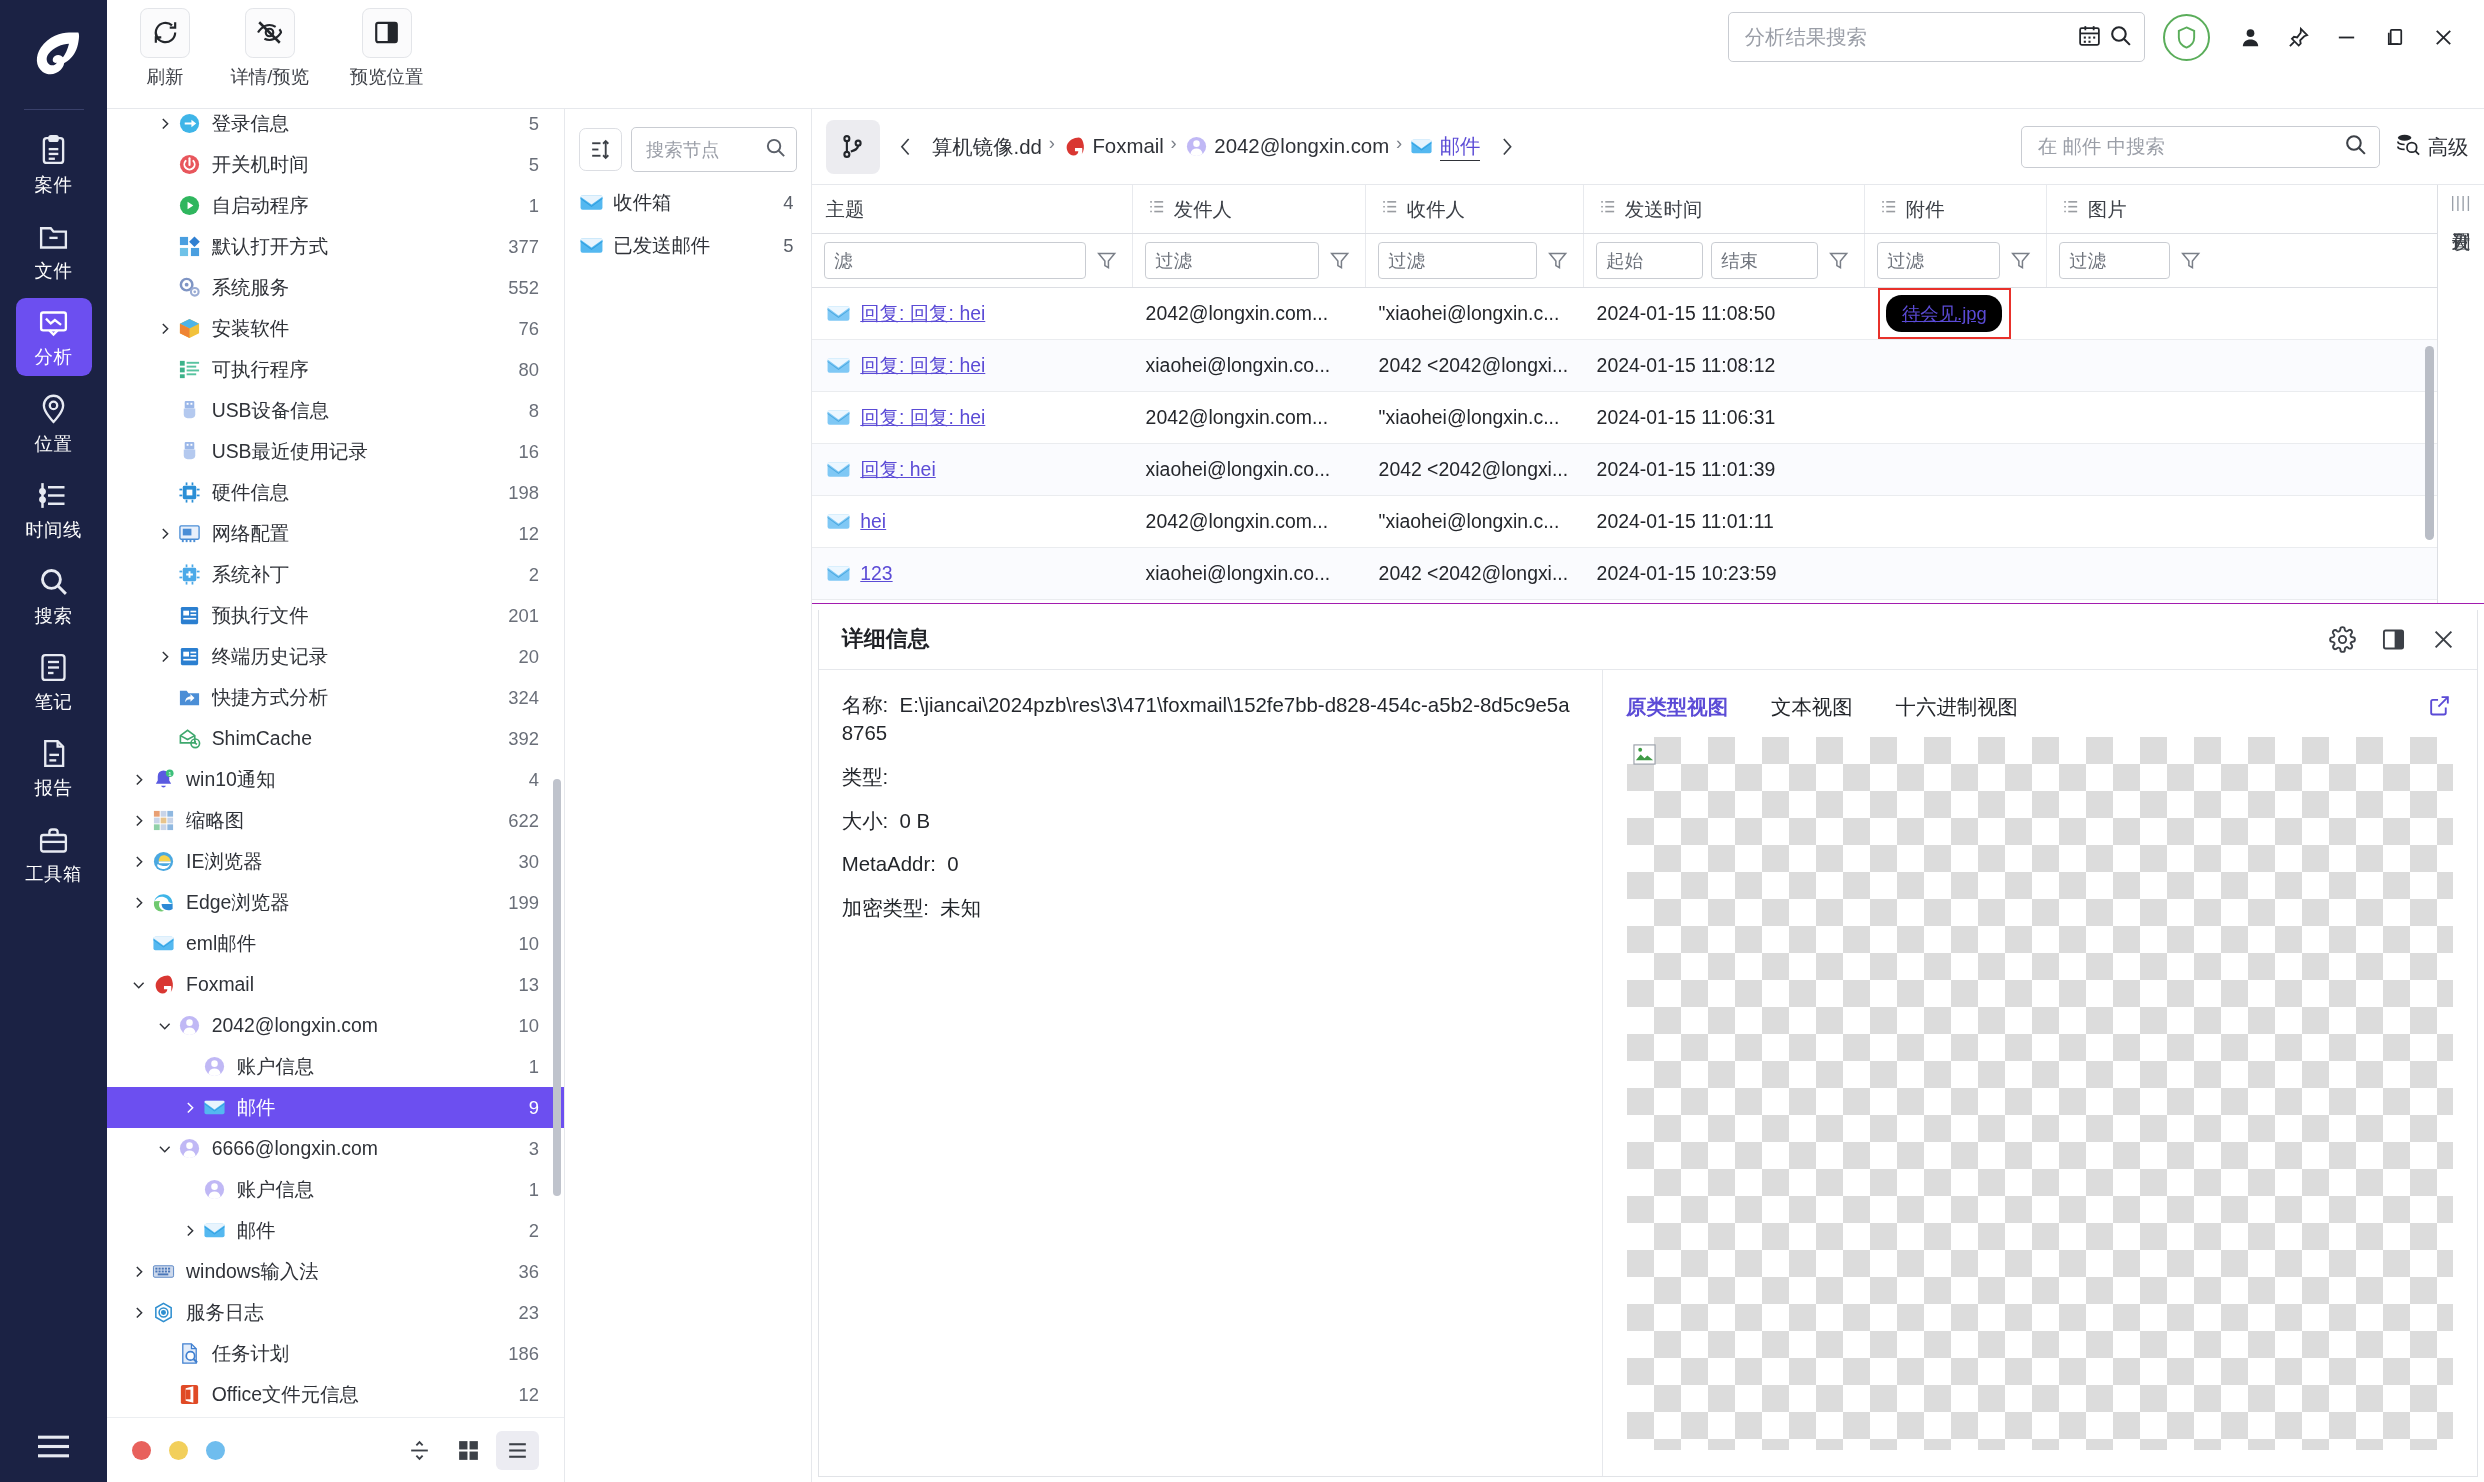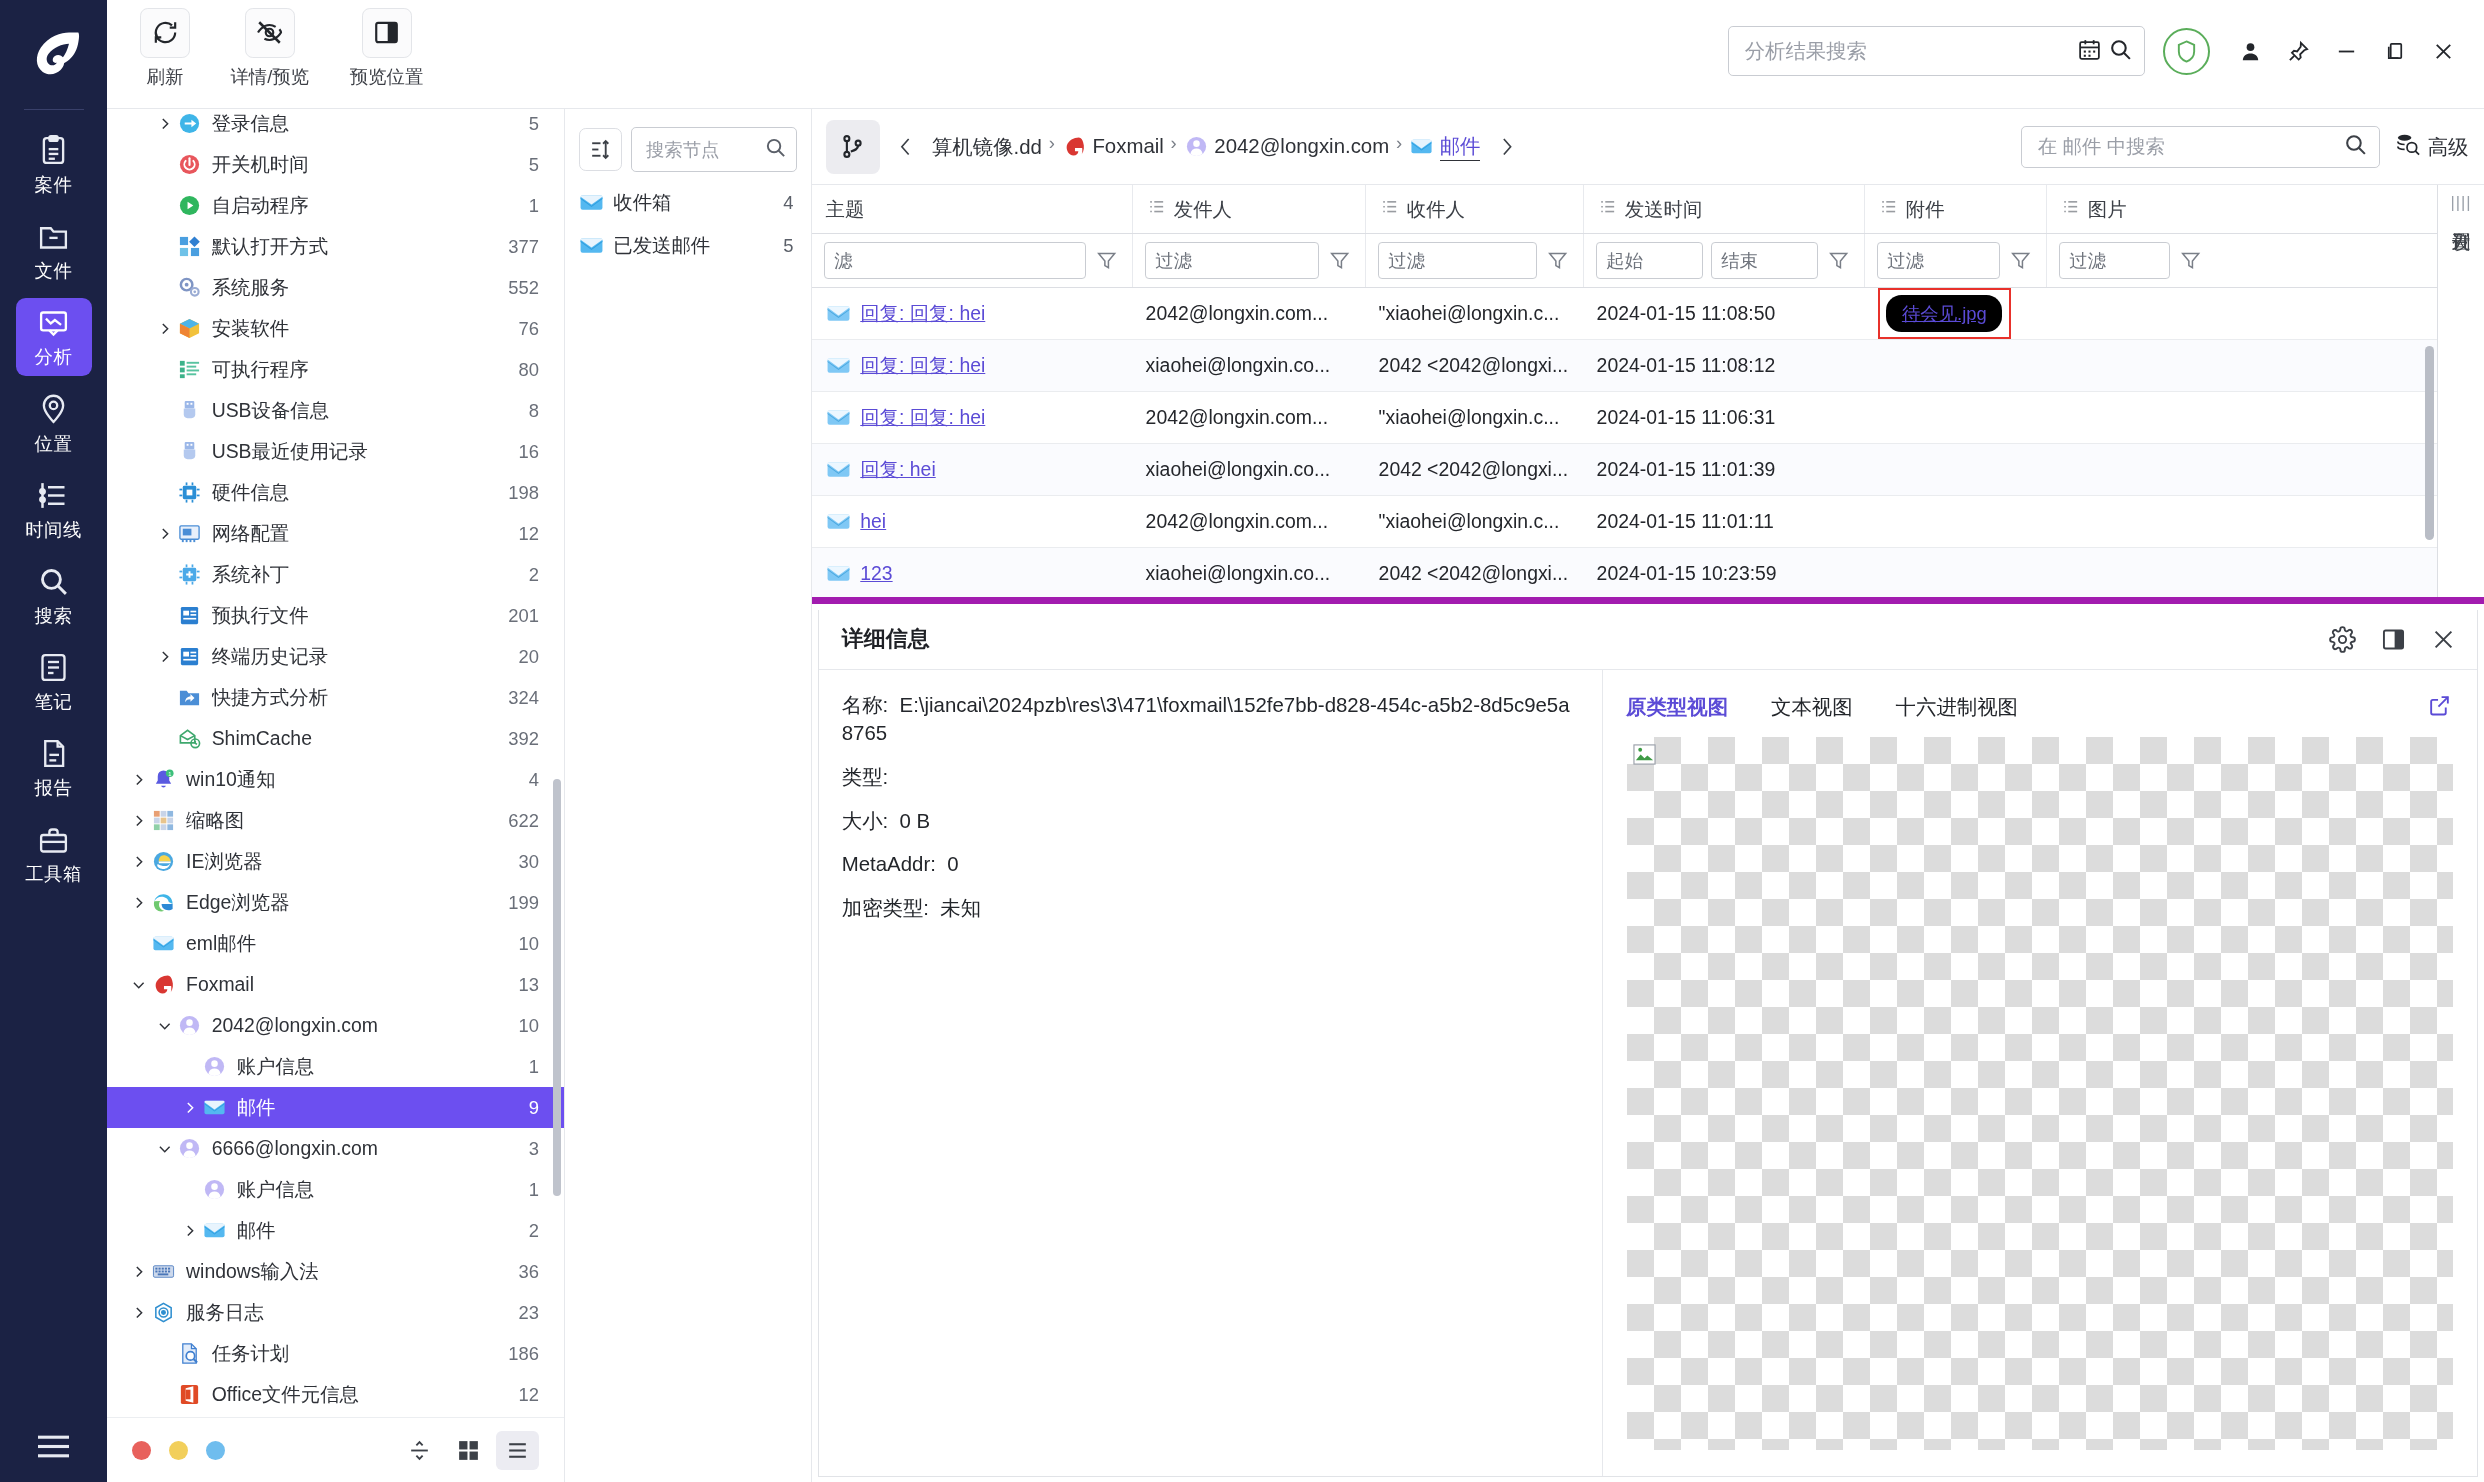--- a/index.html
+++ b/index.html
@@ -45,21 +45,21 @@
   .tb-tools { display: flex; padding-left: 15.5px; padding-top: 7.8px; gap: 7.8px; }
   .tb-tool { display: flex; flex-direction: column; align-items: center; width: 85px; cursor: pointer; }
   .tb-btn {
     width: 50px; height: 50px; border: 1px solid #e3e5e9; border-radius: 7.8px;
     background: #fbfbfc; display: flex; align-items: center; justify-content: center;
   }
   .tb-btn svg { width: 29px; height: 29px; }
   .tb-label { font-size: 18.4px; color: #3c3f46; margin-top: 5.8px; white-space: nowrap; }
   .tb-tool.w-wide { width: 109px; }
 
-  .tb-right { margin-left: auto; display: flex; align-items: center; gap: 17.5px; padding-right: 27px; padding-top: 26px; }
+  .tb-right { margin-left: auto; display: flex; align-items: center; gap: 17.5px; padding-right: 27px; padding-top: 12px; }
   .tb-search {
     width: 417px; height: 50px; border: 1px solid #c9ccd2; border-radius: 4.9px;
     display: flex; align-items: center; padding: 0 11.6px 0 15.5px; background: #fff;
   }
   .tb-search .ph { flex: 1; font-size: 20.4px; color: #9a9ea7; }
   .tb-search svg { width: 25px; height: 25px; margin-left: 5.8px; }
   .shield-btn {
     width: 47px; height: 47px; border-radius: 50%; border: 2.9px solid #5aad5a;
     display: flex; align-items: center; justify-content: center; background: #fff;
   }
@@ -159,21 +159,21 @@
   .c-search {
     width: 359px; height: 42px; border: 1px solid #c9ccd2; border-radius: 4.9px;
     display: flex; align-items: center; padding: 0 11.6px 0 15.5px;
   }
   .c-search .ph { flex: 1; font-size: 19.4px; color: #9a9ea7; }
   .c-search svg { width: 25px; height: 25px; }
   .adv { display: flex; align-items: center; gap: 6.8px; font-size: 20.4px; color: #2f3238; cursor: pointer; }
   .adv svg { width: 27px; height: 27px; }
 
   
-  .table-wrap { flex: 0 0 419px; display: flex; min-height: 0; border-bottom: 7px solid #a21caf; }
+  .table-wrap { flex: 0 0 419px; display: flex; min-height: 0; border-bottom: 1px solid #a21caf; }
   .table-main { flex: 1; min-width: 0; display: flex; flex-direction: column; position: relative; }
   .thead { display: flex; height: 49px; border-bottom: 1px solid #dcdee3; align-items: center; background: #fff; }
   .th {
     display: flex; align-items: center; gap: 7.8px; font-size: 19.4px; color: #3c4047;
     padding: 0 13.6px; height: 100%; border-left: 1px solid #e8eaee; cursor: pointer;
   }
   .th:first-child { border-left: none; }
   .th svg { width: 19.4px; height: 19.4px; opacity: .62; }
   .filter-row { display: flex; height: 54px; align-items: center; border-bottom: 1px solid #dcdee3; }
   .fcell { display: flex; align-items: center; gap: 7.8px; padding: 0 11.6px; height: 100%; border-left: 1px solid #e8eaee; }

